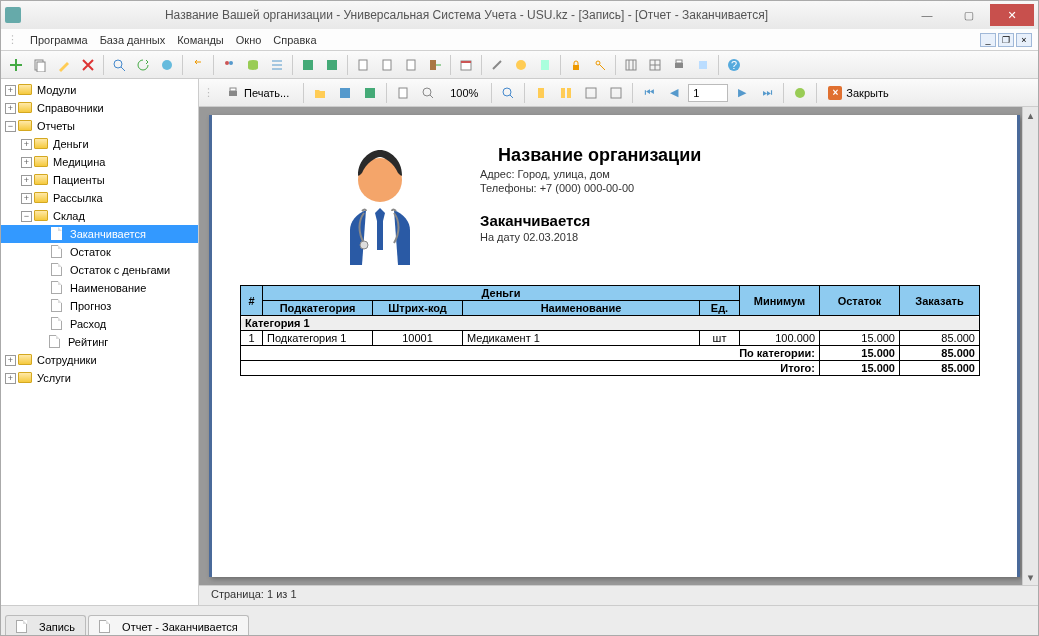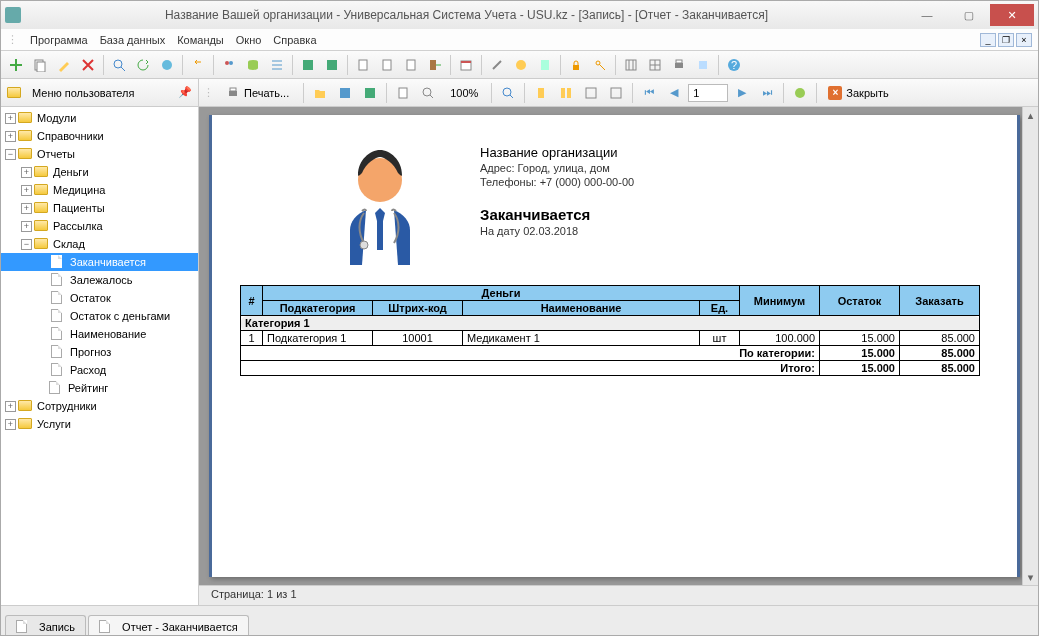--- a/index.html
+++ b/index.html
@@ -33,21 +33,21 @@
 .ticon{width:16px;height:14px;margin-right:3px;display:inline-flex;}
 .folder{background:linear-gradient(#ffe9a8,#f5c93d);border:1px solid #d4a820;border-radius:1px;width:14px;height:11px;margin-top:1px;}
 .file{background:#fff;border:1px solid #aaa;width:11px;height:13px;position:relative;}
 .file:before{content:"";position:absolute;right:-1px;top:-1px;width:0;height:0;border-left:4px solid #ddd;border-top:4px solid #fff;}
 .tnode.sel{background:#3399ff;color:#fff;}
 .tnode.sel .file{border-color:#fff;}
 .report{flex:1;background:#999;display:flex;flex-direction:column;position:relative;overflow:hidden;}
 .page{background:#fff;margin:8px 18px 8px 10px;flex:1;box-shadow:2px 2px 5px rgba(0,0,0,.3);border-left:3px solid #4a6a9a;border-right:3px solid #4a6a9a;padding:30px 8px;}
 .rhead{display:flex;gap:40px;padding-left:100px;}
 .docsvg{width:120px;height:120px;}
-.rinfo h2{font-size:13px;font-weight:normal;}
+.rinfo h2{font-size:18px;font-weight:bold;margin-left:18px;}
 .rinfo .line{font-size:11px;color:#333;margin-top:2px;}
 .rinfo h3{font-size:15px;font-weight:bold;margin-top:18px;}
 .rtable{margin:20px 20px 0 20px;border-collapse:collapse;width:740px;}
 .rtable th,.rtable td{border:1px solid #000;padding:1px 4px;font-size:11px;}
 .rtable th{background:#8ecbf0;font-weight:bold;text-align:center;}
 .rtable .cat td{background:#eee;font-weight:bold;border-radius:6px;}
 .rtable .num{text-align:right;}
 .rtable .cen{text-align:center;}
 .rtable .sumrow td{font-weight:bold;}
 .rtable .sumlabel{text-align:right;}
@@ -256,27 +256,20 @@
         <circle cx="7" cy="7" r="6" fill="#5ad"></circle>
         <text x="7" y="11" text-anchor="middle" fill="#fff" font-size="10">?</text>
       </svg>
     </div>
 </div>
 
 <div class="mainarea">
 
   <div class="sidebar">
 
-    <div class="sidehead">
-      <span class="ticon">
-          <span class="folder"></span>
-        </span>
-      <span>Меню пользователя</span>
-      <span class="pin">📌</span>
-    </div>
     <div class="tree">
       <div class="tnode">
           <span class="texp">+</span>
           <span class="ticon">
             <span class="folder"></span>
           </span>
           <span>Модули</span>
         </div>
       <div class="tnode">
           <span class="texp">+</span>
@@ -325,26 +318,20 @@
           <span class="ticon">
             <span class="folder"></span>
           </span>
           <span>Склад</span>
         </div>
       <div class="tnode sel" style="padding-left:50px">
           <span class="ticon">
             <span class="file"></span>
           </span>
           <span>Заканчивается</span>
-        </div>
-      <div class="tnode" style="padding-left:50px">
-          <span class="ticon">
-            <span class="file"></span>
-          </span>
-          <span>Залежалось</span>
         </div>
       <div class="tnode" style="padding-left:50px">
           <span class="ticon">
             <span class="file"></span>
           </span>
           <span>Остаток</span>
         </div>
       <div class="tnode" style="padding-left:50px">
           <span class="ticon">
             <span class="file"></span>

